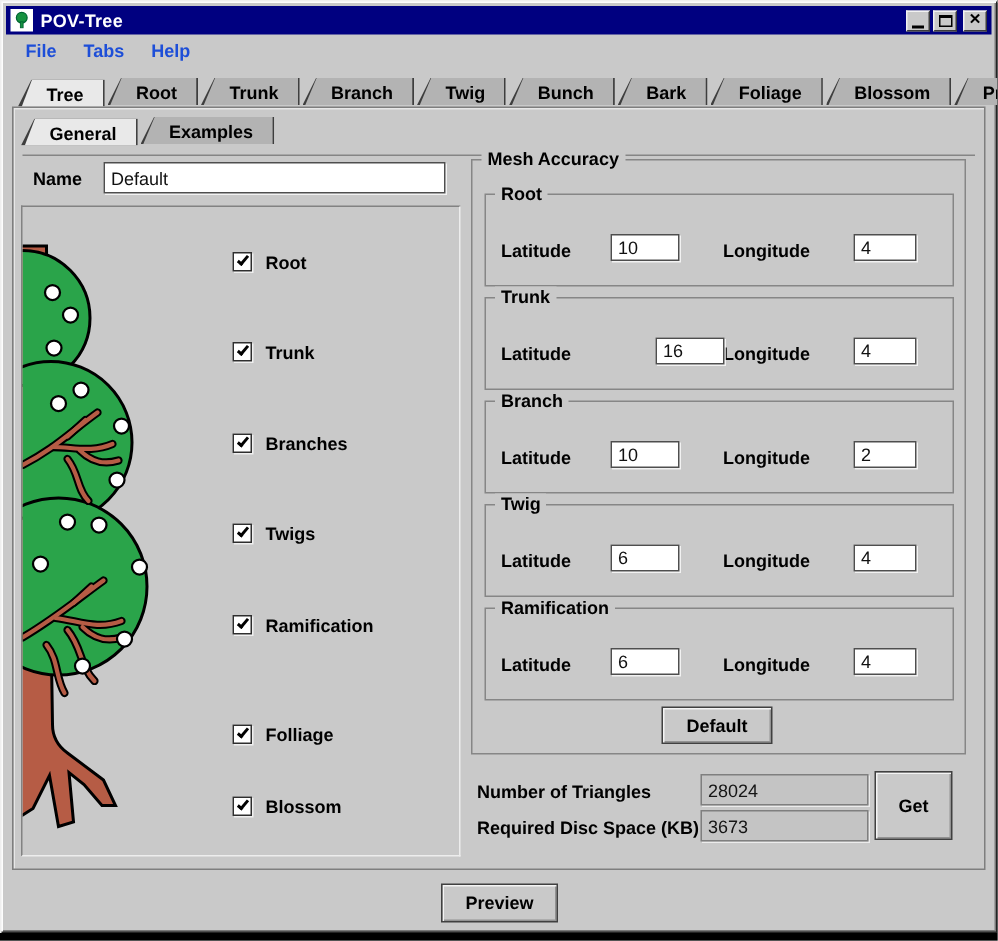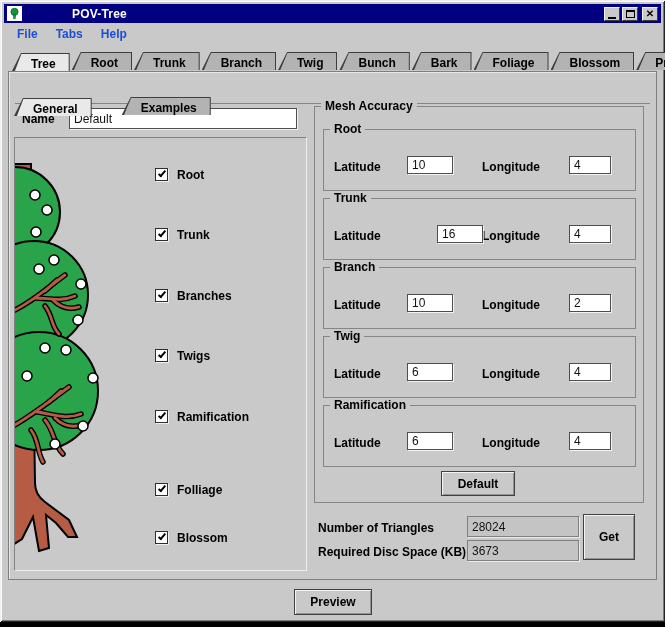--- a/index.html
+++ b/index.html
@@ -9,36 +9,36 @@
   .frame {
     position:absolute; left:0; top:0; width:665px; height:622px; background:#c9c9c9;
     box-shadow: inset 1px 1px 0 #efefef, inset -1px -1px 0 #242424,
                 inset 2px 2px 0 #fdfdfd, inset -2px -2px 0 #7a7a7a;
   }
   
   .titlebar { position:absolute; left:4px; top:4px; width:657px; height:19px;
     background:#000080; display:flex; align-items:center; padding:0 3px; gap:5px; }
   .title-icon { width:15px; height:15px; background:#fff; display:flex;
     align-items:center; justify-content:center; }
-  .title-text { color:#fff; font-weight:bold; font-size:12px; flex:1; letter-spacing:.2px;margin-left:45px; }
+  .title-text { color:#fff; font-weight:bold; font-size:12px; flex:1; letter-spacing:.2px; }
   .winbtns { display:flex; gap:2px; }
   .winbtn { width:16px; height:14px; background:#c9c9c9; border:1px solid;
     border-color:#f2f2f2 #3c3c3c #3c3c3c #f2f2f2; display:flex; align-items:center;
     justify-content:center; overflow:hidden; }
   .winbtn.close { margin-left:2px; }
   .g-min { width:8px; height:2px; background:#000; margin-top:8px; }
   .g-max { width:9px; height:8px; border:1px solid #000; border-top-width:2px; }
   .g-close { font-size:10px; font-weight:bold; line-height:12px; color:#000; }
   
   .menubar { position:absolute; left:4px; top:25px; height:19px; display:flex; padding-left:4px; }
   .menu-item { font-weight:bold; font-size:12px; padding:2px 9px; color:#1d4ed8; }
   
   .tabrow { position:absolute; display:flex; align-items:flex-end; z-index:3; }
   .maintabs { left:12px; top:49px; height:23px; }
-  .subtabs  { left:14px; top:95px; height:22px;gap:28px; }
+  .subtabs  { left:14px; top:76px; height:22px; }
   .tab { margin-right:2px; margin-bottom:1px; }
   .tab .edge { clip-path:polygon(9px 0, 100% 0, 100% 100%, 0 100%);
     background:#3e3e3e; padding:1px 1px 0 1px; }
   .tab .face { clip-path:polygon(8.4px 0, 100% 0, 100% 100%, 0 100%);
     background:#b3b3b3; padding:3px 13px 3px 18px; font-weight:bold; font-size:12px;
     white-space:nowrap; color:#000; }
   .tab.sel { margin-bottom:0; }
   .tab.sel .face { background:#e9e9e9; padding-bottom:5px; }
   .tab.sel .lbl { border-bottom:1px solid #20206b; padding-bottom:1px; }
   

